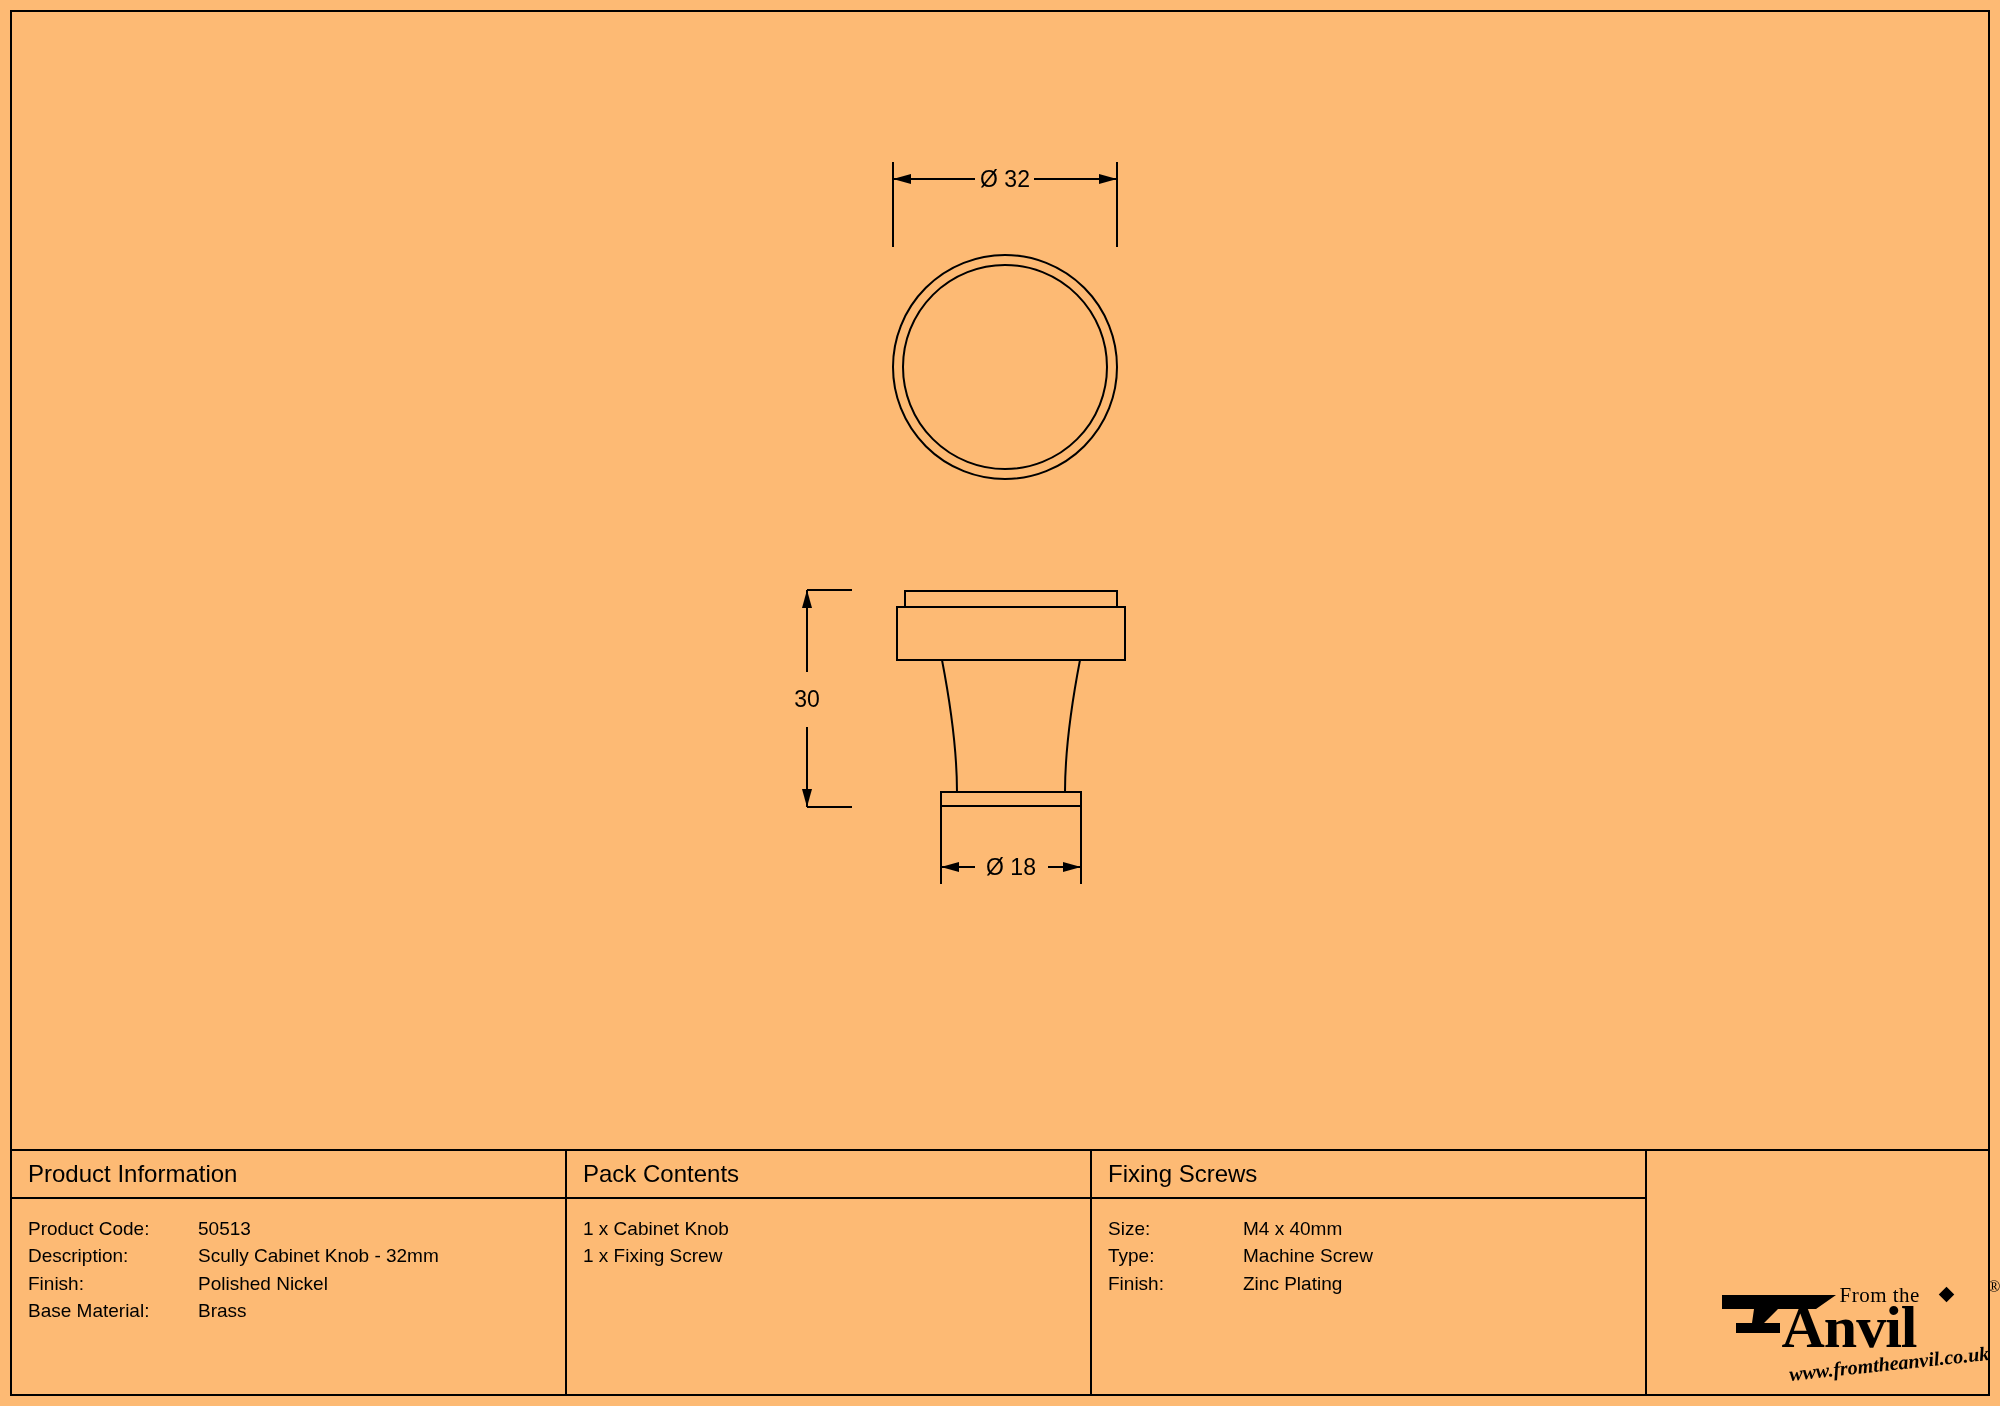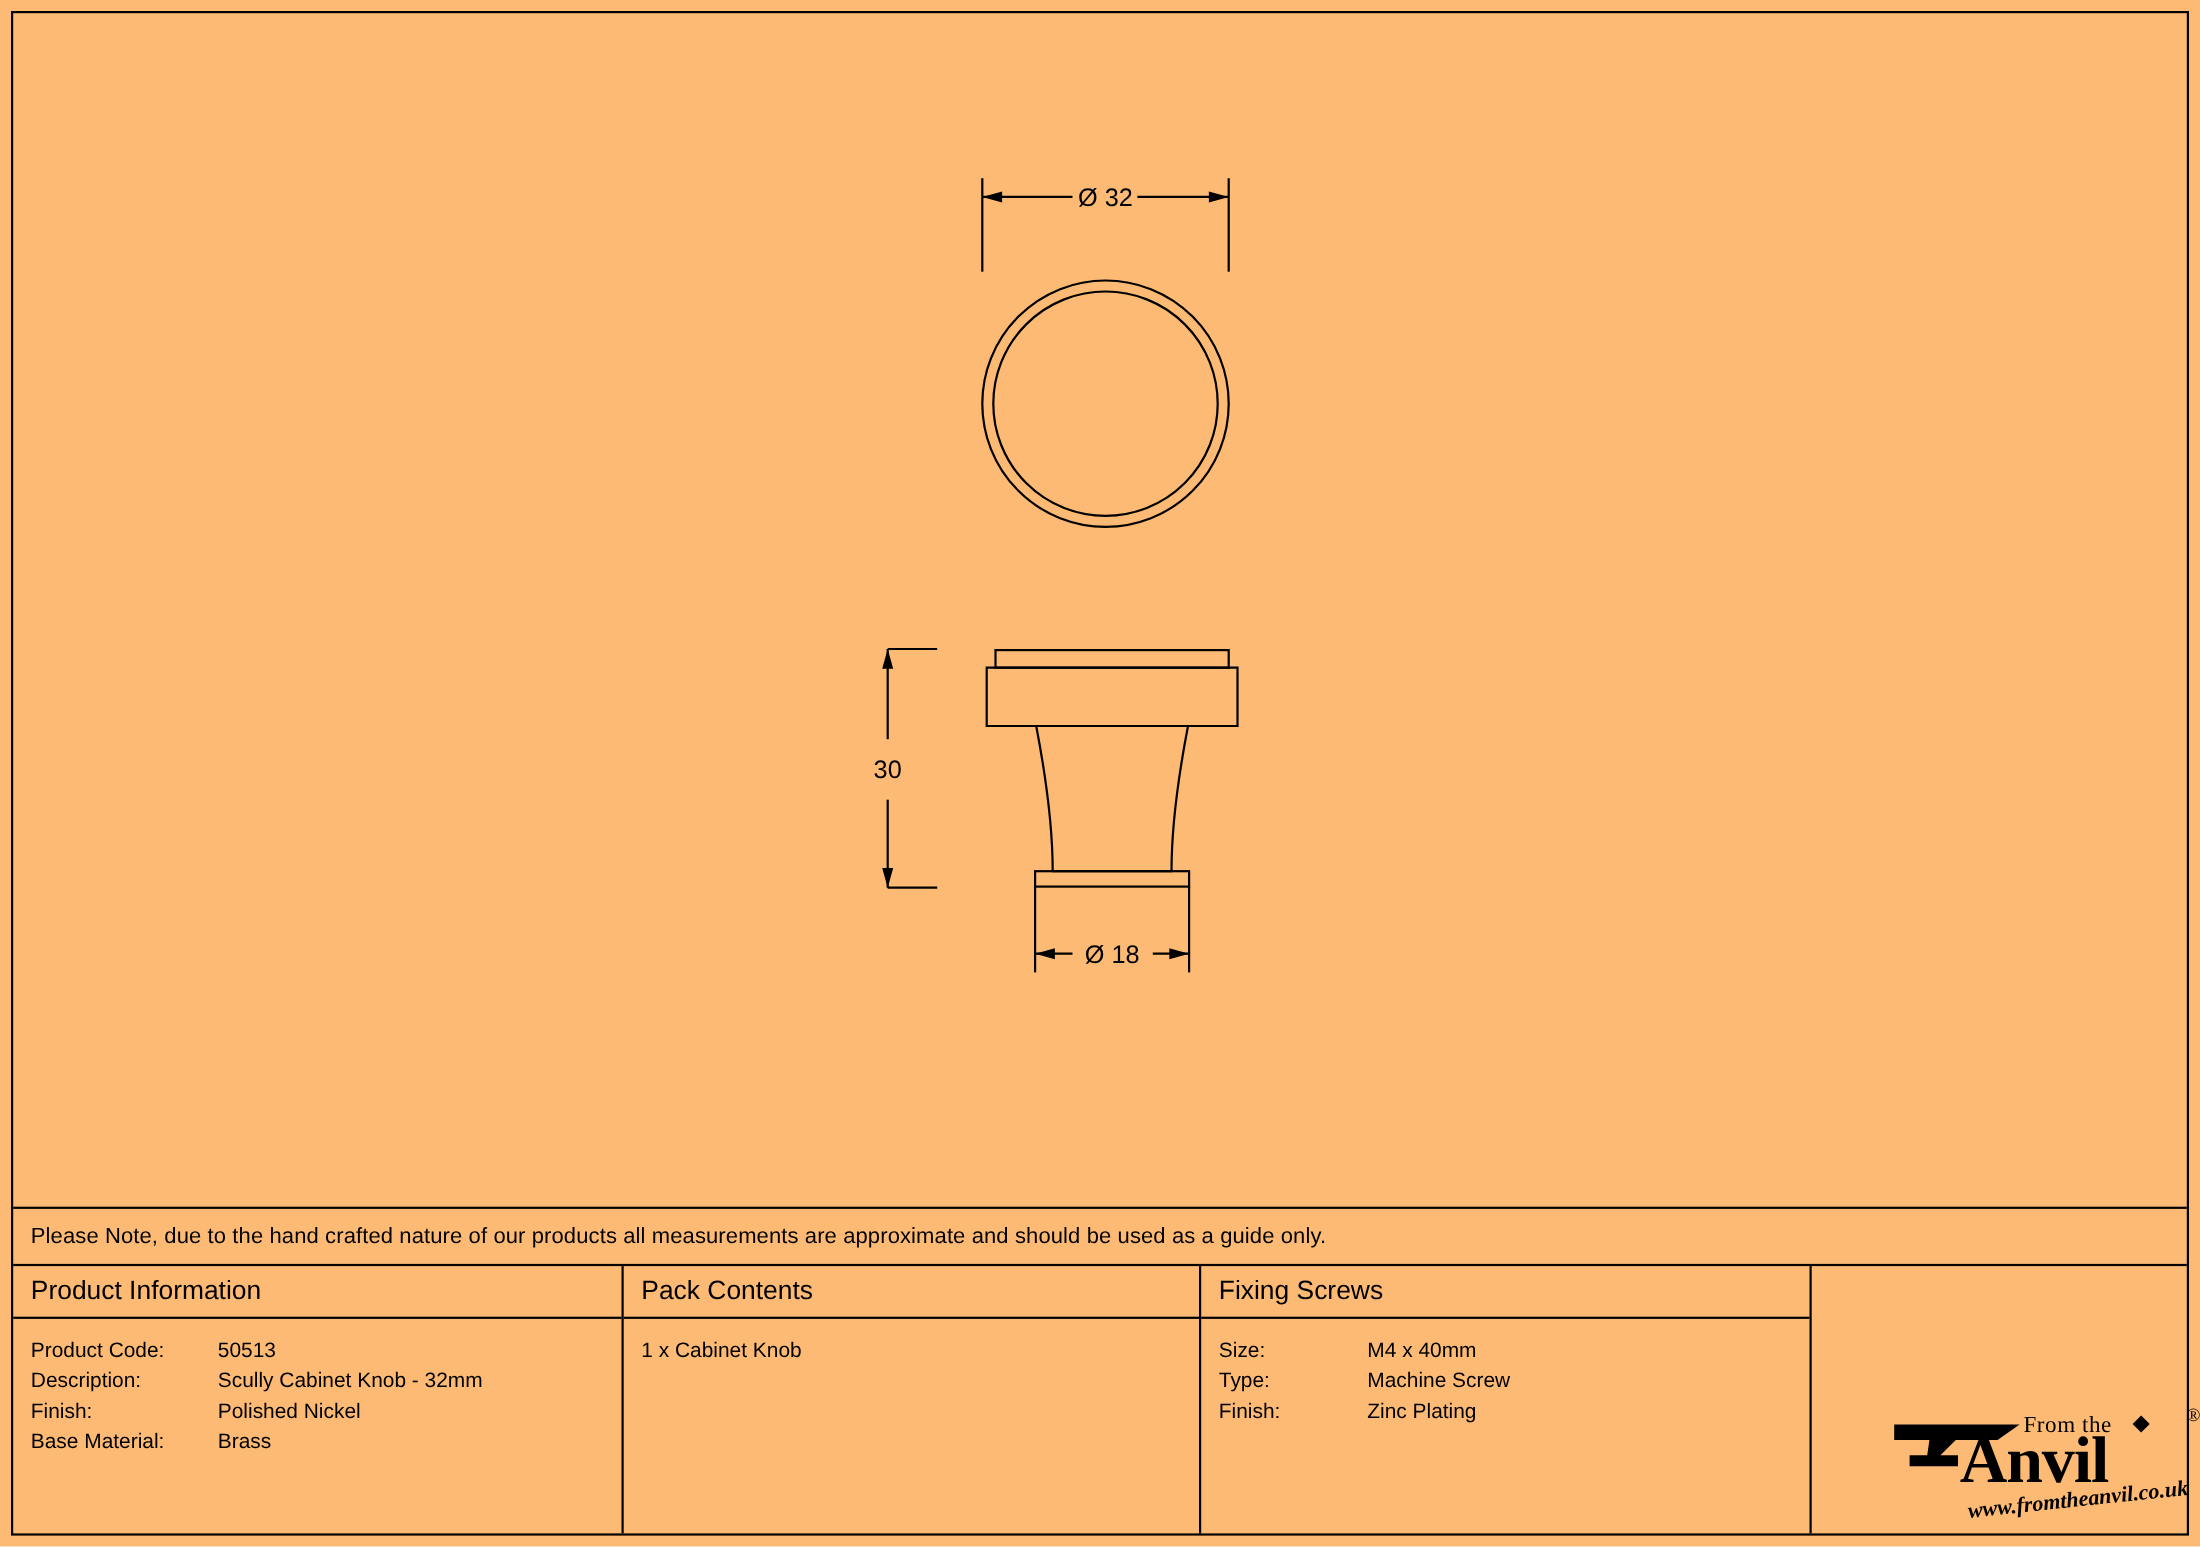--- a/index.html
+++ b/index.html
@@ -224,23 +224,20 @@
             <polygon points="1069,855 1051,850 1051,860" fill="#000" stroke="none"></polygon>
           </g>
         </g>
 
         <text x="993" y="175" text-anchor="middle" font-family="Liberation Sans, sans-serif" font-size="23" fill="#000">Ø 32</text>
         <text x="795" y="695" text-anchor="middle" font-family="Liberation Sans, sans-serif" font-size="23" fill="#000">30</text>
         <text x="999" y="863" text-anchor="middle" font-family="Liberation Sans, sans-serif" font-size="23" fill="#000">Ø 18</text>
       </svg>
     </div>
 
-    <div class="note-row">
-      <div class="note-text">Please Note, due to the hand crafted nature of our products all measurements are approximate and should be used as a guide only.</div>
-    </div>
 
     <div class="info-table">
 
       <div class="col col-info">
         <div class="col-head">Product Information</div>
         <div class="col-body">
           <div class="kv">
             <div class="k">Product Code:</div>
             <div class="v">50513</div>
           </div>
@@ -256,20 +253,21 @@
             <div class="k">Base Material:</div>
             <div class="v">Brass</div>
           </div>
         </div>
       </div>
 
       <div class="col col-pack">
         <div class="col-head">Pack Contents</div>
         <div class="col-body">
           <div class="pack-line">1 x Cabinet Knob</div>
+          <div class="pack-line">1 x Fixing Screw</div>
         </div>
       </div>
 
       <div class="col col-screws">
         <div class="col-head">Fixing Screws</div>
         <div class="col-body">
           <div class="kv screw-kv">
             <div class="k">Size:</div>
             <div class="v">M4 x 40mm</div>
           </div>

